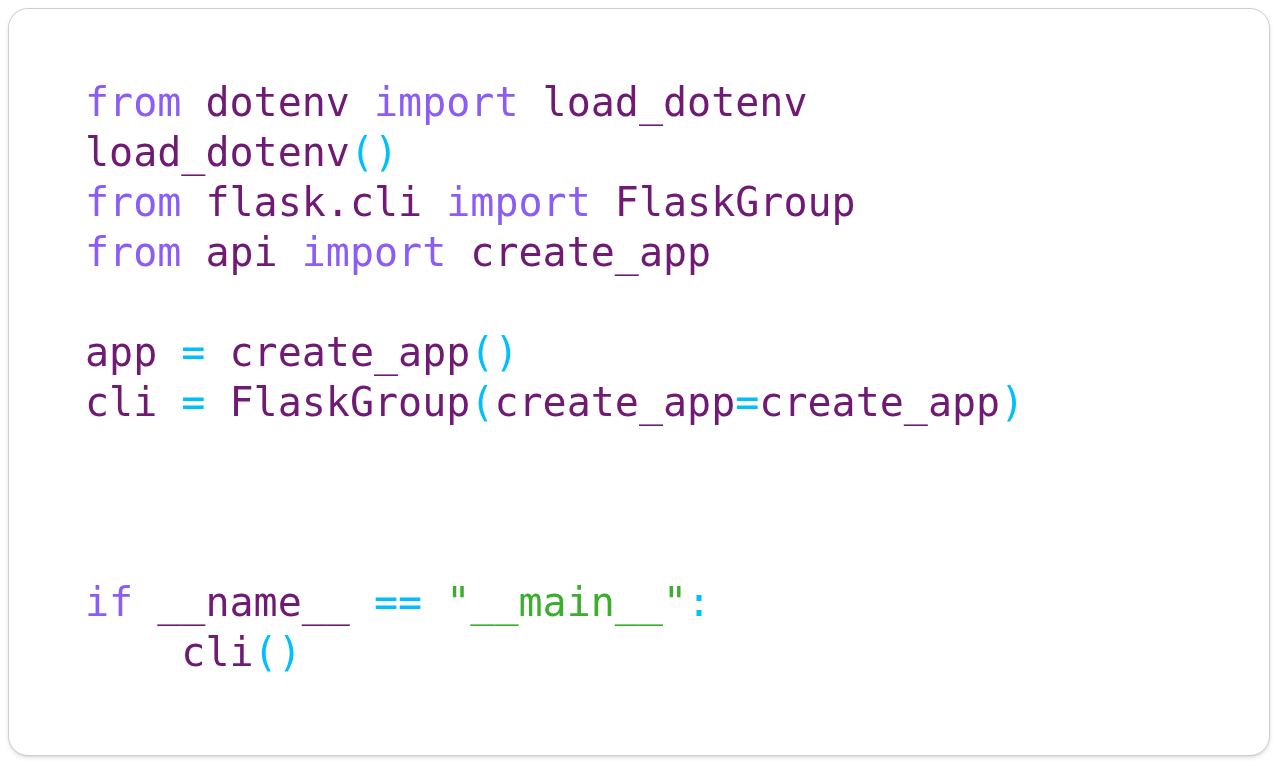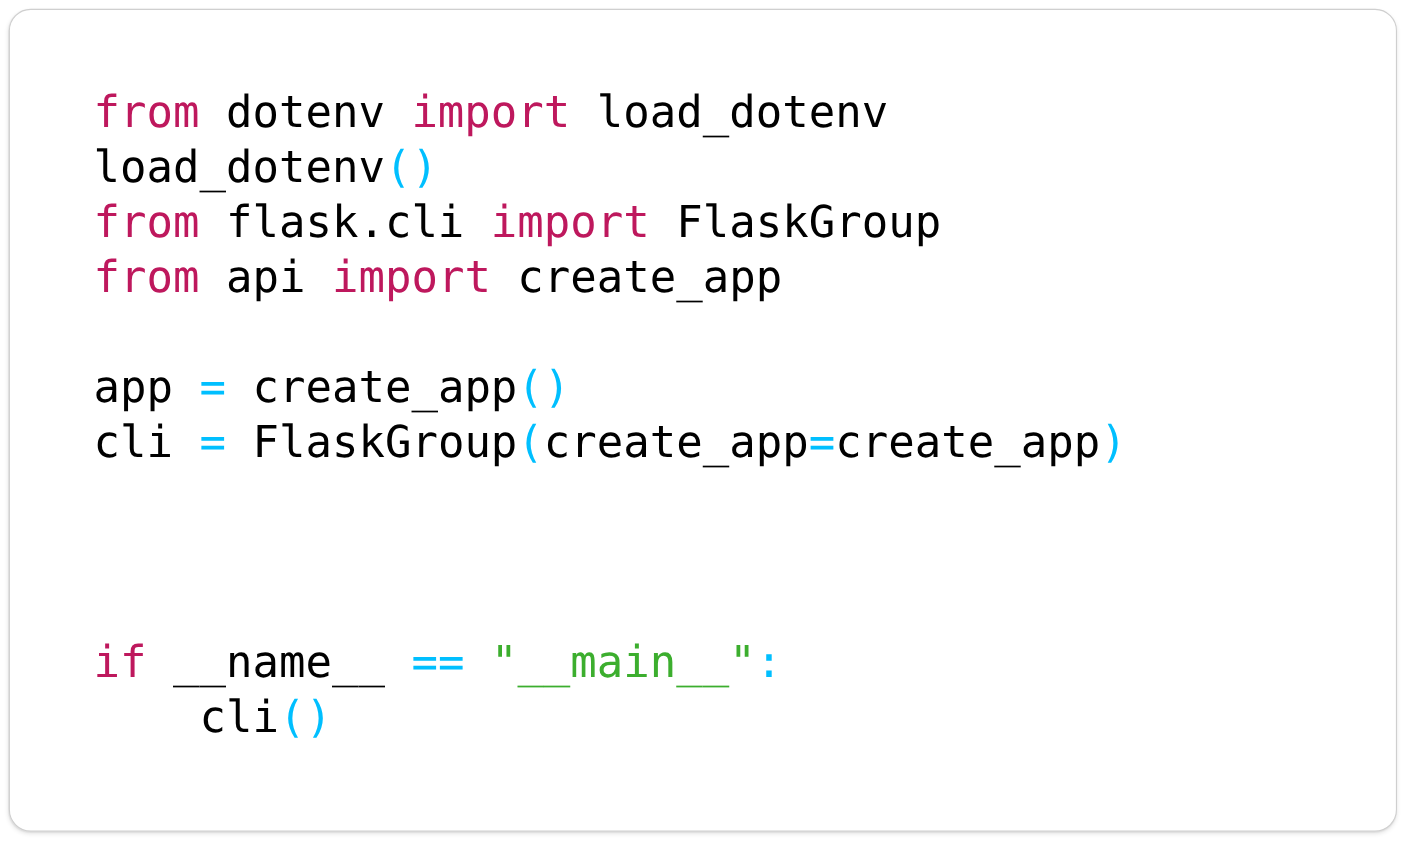--- a/index.html
+++ b/index.html
@@ -43,24 +43,24 @@
     white-space: pre;
     font-weight: 400;
   }
 
   .code-line {
     display: block;
     height: 50px;
     white-space: pre;
   }
 
-  .tok-kw   { color: #be185d; }
+  .tok-kw   { color: #8b5cf6; }
   .tok-punc { color: #00bfff; }
   .tok-op   { color: #00bfff; }
   .tok-str  { color: #3cae2e; }
-  .tok-plain{ color: #000000; }
+  .tok-plain{ color: #701a75; }
 </style>
 </head>
 <body>
 
 <div id="code-card">
   <pre id="code-block"><span class="code-line"><span class="tok-kw">from</span><span class="tok-plain"> dotenv </span><span class="tok-kw">import</span><span class="tok-plain"> load_dotenv</span></span><span class="code-line"><span class="tok-plain">load_dotenv</span><span class="tok-punc">()</span></span><span class="code-line"><span class="tok-kw">from</span><span class="tok-plain"> flask.cli </span><span class="tok-kw">import</span><span class="tok-plain"> FlaskGroup</span></span><span class="code-line"><span class="tok-kw">from</span><span class="tok-plain"> api </span><span class="tok-kw">import</span><span class="tok-plain"> create_app</span></span><span class="code-line">​</span><span class="code-line"><span class="tok-plain">app </span><span class="tok-op">=</span><span class="tok-plain"> create_app</span><span class="tok-punc">()</span></span><span class="code-line"><span class="tok-plain">cli </span><span class="tok-op">=</span><span class="tok-plain"> FlaskGroup</span><span class="tok-punc">(</span><span class="tok-plain">create_app</span><span class="tok-op">=</span><span class="tok-plain">create_app</span><span class="tok-punc">)</span></span><span class="code-line">​</span><span class="code-line">​</span><span class="code-line">​</span><span class="code-line"><span class="tok-kw">if</span><span class="tok-plain"> __name__ </span><span class="tok-op">==</span><span class="tok-plain"> </span><span class="tok-str">"__main__"</span><span class="tok-punc">:</span></span><span class="code-line"><span class="tok-plain">    cli</span><span class="tok-punc">()</span></span></pre>
 </div>
 
 </body></html>

